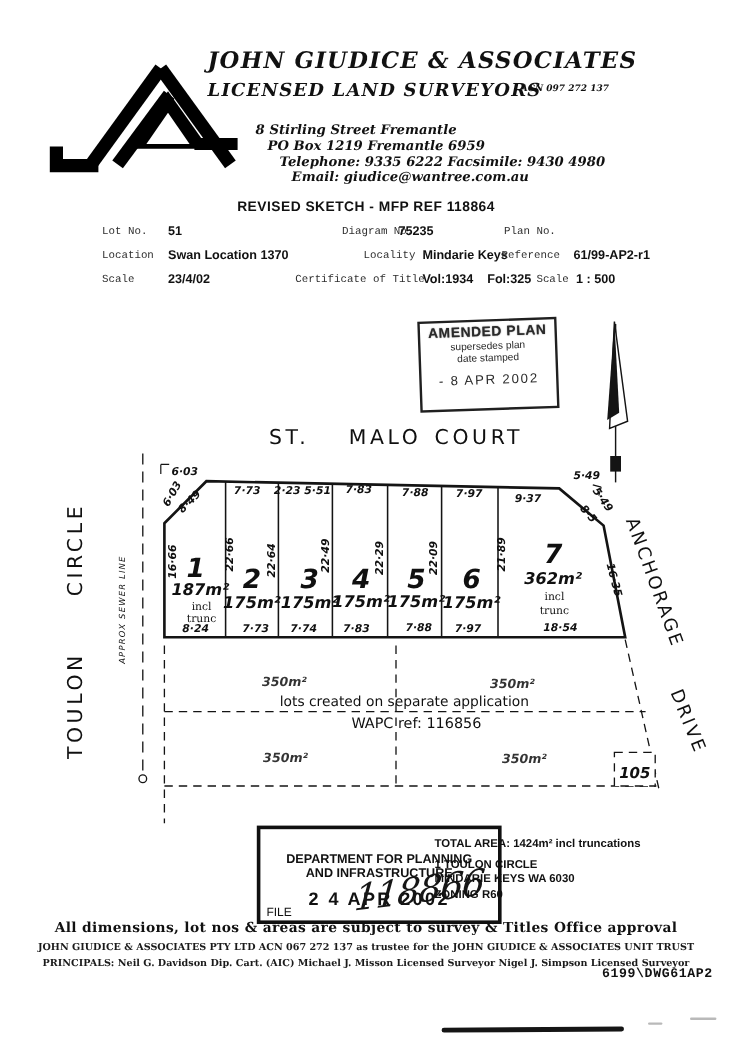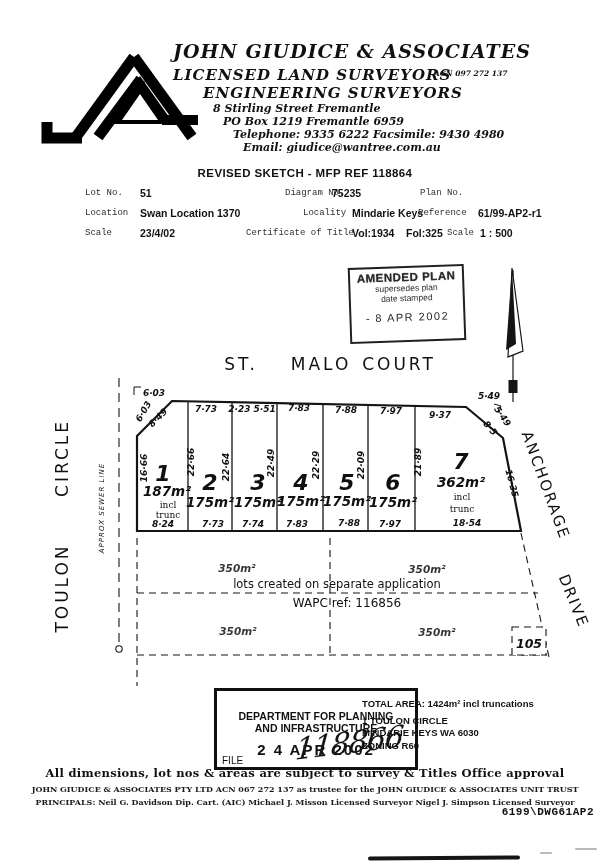--- a/index.html
+++ b/index.html
@@ -65,21 +65,20 @@
         <path d="M62,101 L105,43"></path>
         <path d="M98,21 L156,101"></path>
       </g>
       <polygon points="104,40 138,88 70,88" fill="#000"></polygon>
       <polygon points="104,58 122,84 86,84" fill="#fff"></polygon>
       <rect x="126" y="79" width="36" height="10" fill="#000"></rect>
     </svg>
     <div class="abs lh-company" style="left:137px;top:4px;">JOHN GIUDICE &amp; ASSOCIATES</div>
     <div class="abs lh-sub" style="left:137px;top:30px;">LICENSED LAND SURVEYORS</div>
     <div class="abs lh-acn" style="left:398px;top:33px;">ACN 097 272 137</div>
-    <div class="abs lh-sub" style="left:167px;top:48px;">ENGINEERING SURVEYORS</div>
     <div class="abs lh-addr" style="left:177px;top:66px;">8 Stirling Street Fremantle</div>
     <div class="abs lh-addr" style="left:187px;top:79px;">PO Box 1219 Fremantle 6959</div>
     <div class="abs lh-addr" style="left:197px;top:92px;">Telephone: 9335 6222   Facsimile: 9430 4980</div>
     <div class="abs lh-addr" style="left:207px;top:105px;">Email: giudice@wantree.com.au</div>
   </div>
 
   <div id="sketch-title" class="abs">REVISED SKETCH - MFP REF 118864</div>
 
   <div>
     <span class="abs tlabel" style="left:85px;top:188px;">Lot No.</span>

